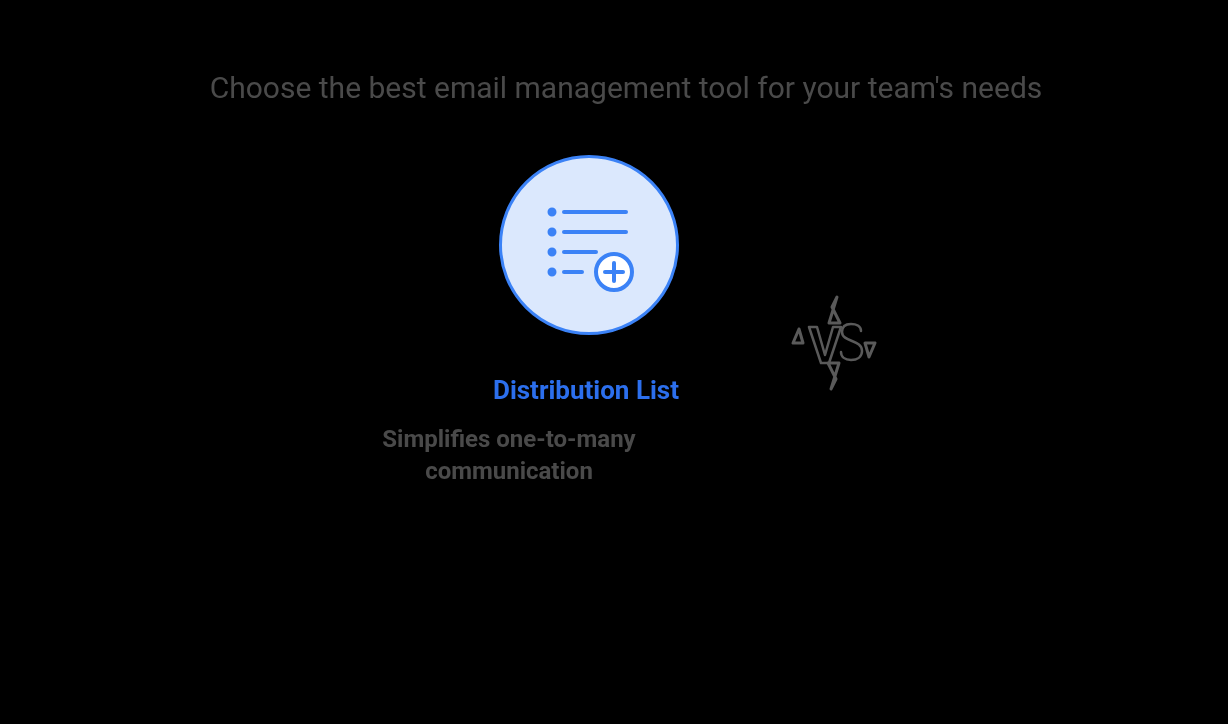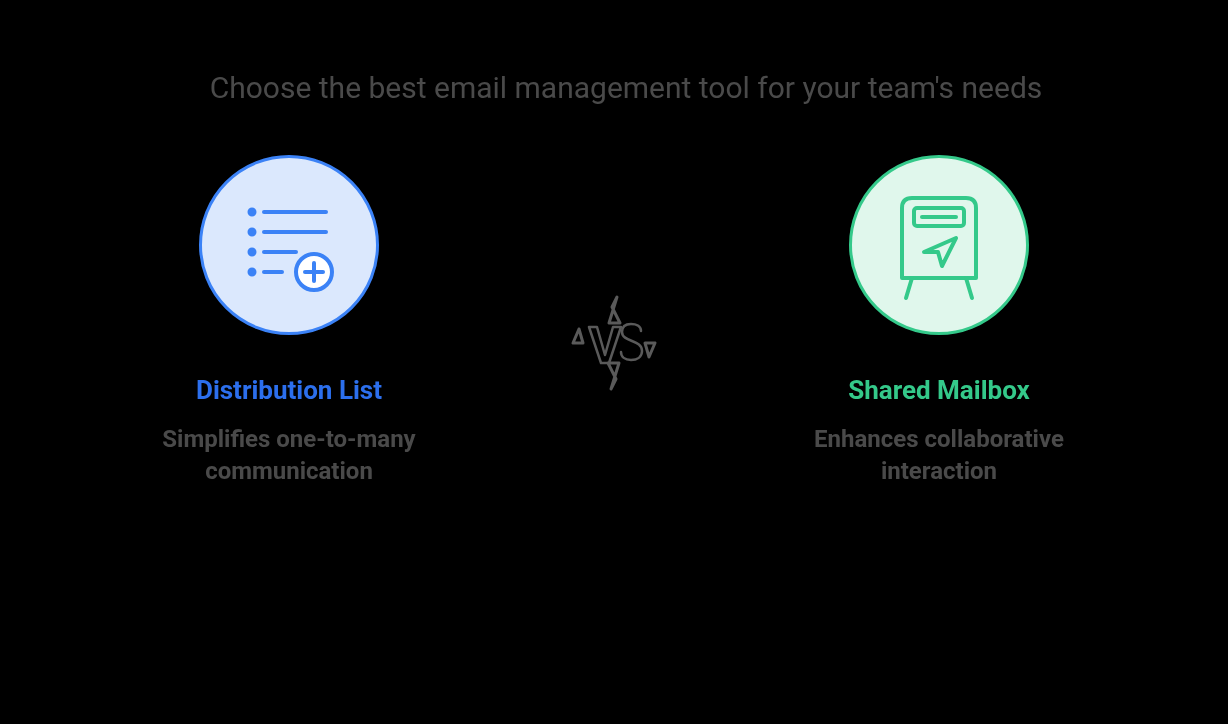--- a/index.html
+++ b/index.html
@@ -24,21 +24,21 @@
   .row {
     display: flex;
     align-items: flex-start;
     justify-content: center;
     gap: 100px;
     width: 100%;
   }
   .option {
     display: flex;
     flex-direction: column;
-    align-items: center;
+    align-items: flex-end;
     width: 340px;
   }
   .circle {
     width: 180px;
     height: 180px;
     border-radius: 50%;
     display: flex;
     align-items: center;
     justify-content: center;
     margin-bottom: 40px;
@@ -112,34 +112,14 @@
 
         <polygon points="55,100 63,74 52,74 60,90" transform="translate(-3,0)"></polygon>
 
         <path d="M30 38 L38 38 L46 66 L54 38 L62 38 L50 74 L42 74 Z" stroke-width="2.5"></path>
 
         <path d="M82 42 C82 37 77 35 72 35 C66 35 63 38 63 43 C63 48 68 50 73 52 C78 54 83 56 83 62 C83 68 78 71 72 71 C66 71 62 68 62 63" stroke-width="2.5"></path>
       </g>
     </svg>
   </div>
 
-  <div class="option">
-    <div class="circle green">
-      <svg width="110" height="130" viewBox="0 0 110 130">
-        <g stroke="#34c98a" stroke-width="4" stroke-linecap="round" stroke-linejoin="round" fill="none">
-
-          <path d="M28 18 L82 18 Q92 18 92 28 L92 98 L18 98 L18 28 Q18 18 28 18 Z"></path>
-
-          <rect x="30" y="28" width="50" height="18" rx="3"></rect>
-          <line x1="38" y1="37" x2="72" y2="37"></line>
-
-          <path d="M40 72 L72 58 L58 86 L54 72 Z"></path>
-
-          <line x1="28" y1="98" x2="22" y2="118"></line>
-          <line x1="82" y1="98" x2="88" y2="118"></line>
-        </g>
-      </svg>
-    </div>
-    <div class="title green">Shared Mailbox</div>
-    <div class="desc">Enhances collaborative interaction</div>
-  </div>
 
 </div>
 
 </body></html>

